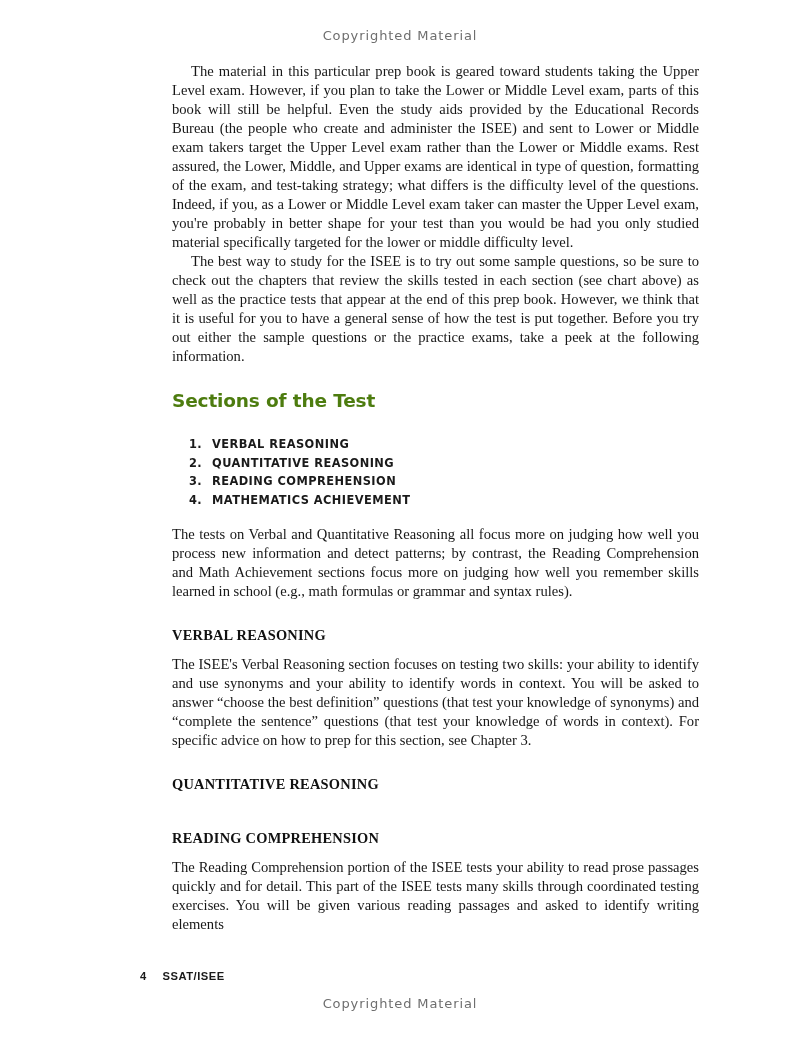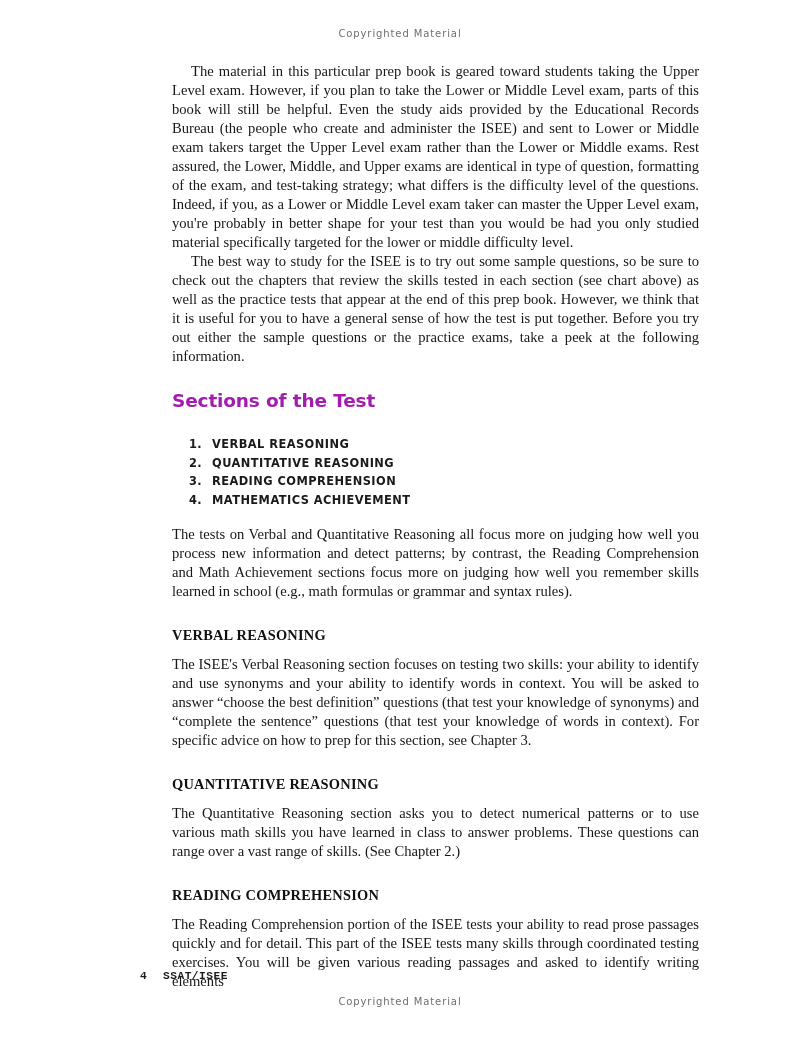--- a/index.html
+++ b/index.html
@@ -26,21 +26,21 @@
   }
 
   
   .running-head,
   .running-foot {
     position: absolute;
     left: 0;
     width: 800px;
     text-align: center;
     font-family: "DejaVu Sans", sans-serif;
-    font-size: 10px;
+    font-size: 13px;
     letter-spacing: 0.9px;
     color: #6e6e6e;
     font-weight: 400;
   }
   .running-head { top: 28px; }
   .running-foot { top: 996px; }
 
   
   .column {
     position: absolute;
@@ -68,21 +68,21 @@
   .gap-before-sub  { height: 25px; }
   .gap-after-sub   { height: 11px; }
 
   
   h1.section-heading {
     margin: 0;
     font-family: "DejaVu Sans", sans-serif;
     font-size: 18.5px;
     font-weight: 700;
     letter-spacing: -0.15px;
-    color: #a21caf;
+    color: #4d7c0f;
     line-height: 22px;
   }
 
   
   ol.test-sections {
     margin: 0;
     padding: 0;
     list-style: none;
   }
   ol.test-sections li {
@@ -113,21 +113,21 @@
     letter-spacing: 0.25px;
     color: #111111;
     line-height: 18px;
   }
 
   
   .folio {
     position: absolute;
     left: 140px;
     top: 970px;
-    font-family: Liberation Mono, monospace;
+    font-family: Liberation Sans, sans-serif;
     font-size: 11.2px;
     font-weight: 700;
     letter-spacing: 0.3px;
     color: #1a1a1a;
     white-space: nowrap;
   }
   .folio .folio-number { margin-right: 16px; }
   .folio .folio-title { letter-spacing: 0.5px; }
 </style>
 </head>
@@ -182,21 +182,20 @@
     <div class="gap-after-sub"></div>
 
     <p class="body-text">The ISEE's Verbal Reasoning section focuses on testing two skills: your ability to identify and use synonyms and your ability to identify words in context. You will be asked to answer “choose the best definition” questions (that test your knowledge of synonyms) and “complete the sentence” questions (that test your knowledge of words in context). For specific advice on how to prep for this section, see Chapter 3.</p>
 
     <div class="gap-before-sub"></div>
 
     <h2 class="sub-heading">QUANTITATIVE REASONING</h2>
 
     <div class="gap-after-sub"></div>
 
-    <p class="body-text">The Quantitative Reasoning section asks you to detect numerical patterns or to use various math skills you have learned in class to answer problems. These questions can range over a vast range of skills. (See Chapter 2.)</p>
 
     <div class="gap-before-sub"></div>
 
     <h2 class="sub-heading">READING COMPREHENSION</h2>
 
     <div class="gap-after-sub"></div>
 
     <p class="body-text">The Reading Comprehension portion of the ISEE tests your ability to read prose passages quickly and for detail. This part of the ISEE tests many skills through coordinated testing exercises. You will be given various reading passages and asked to identify writing elements</p>
 
   </div>

